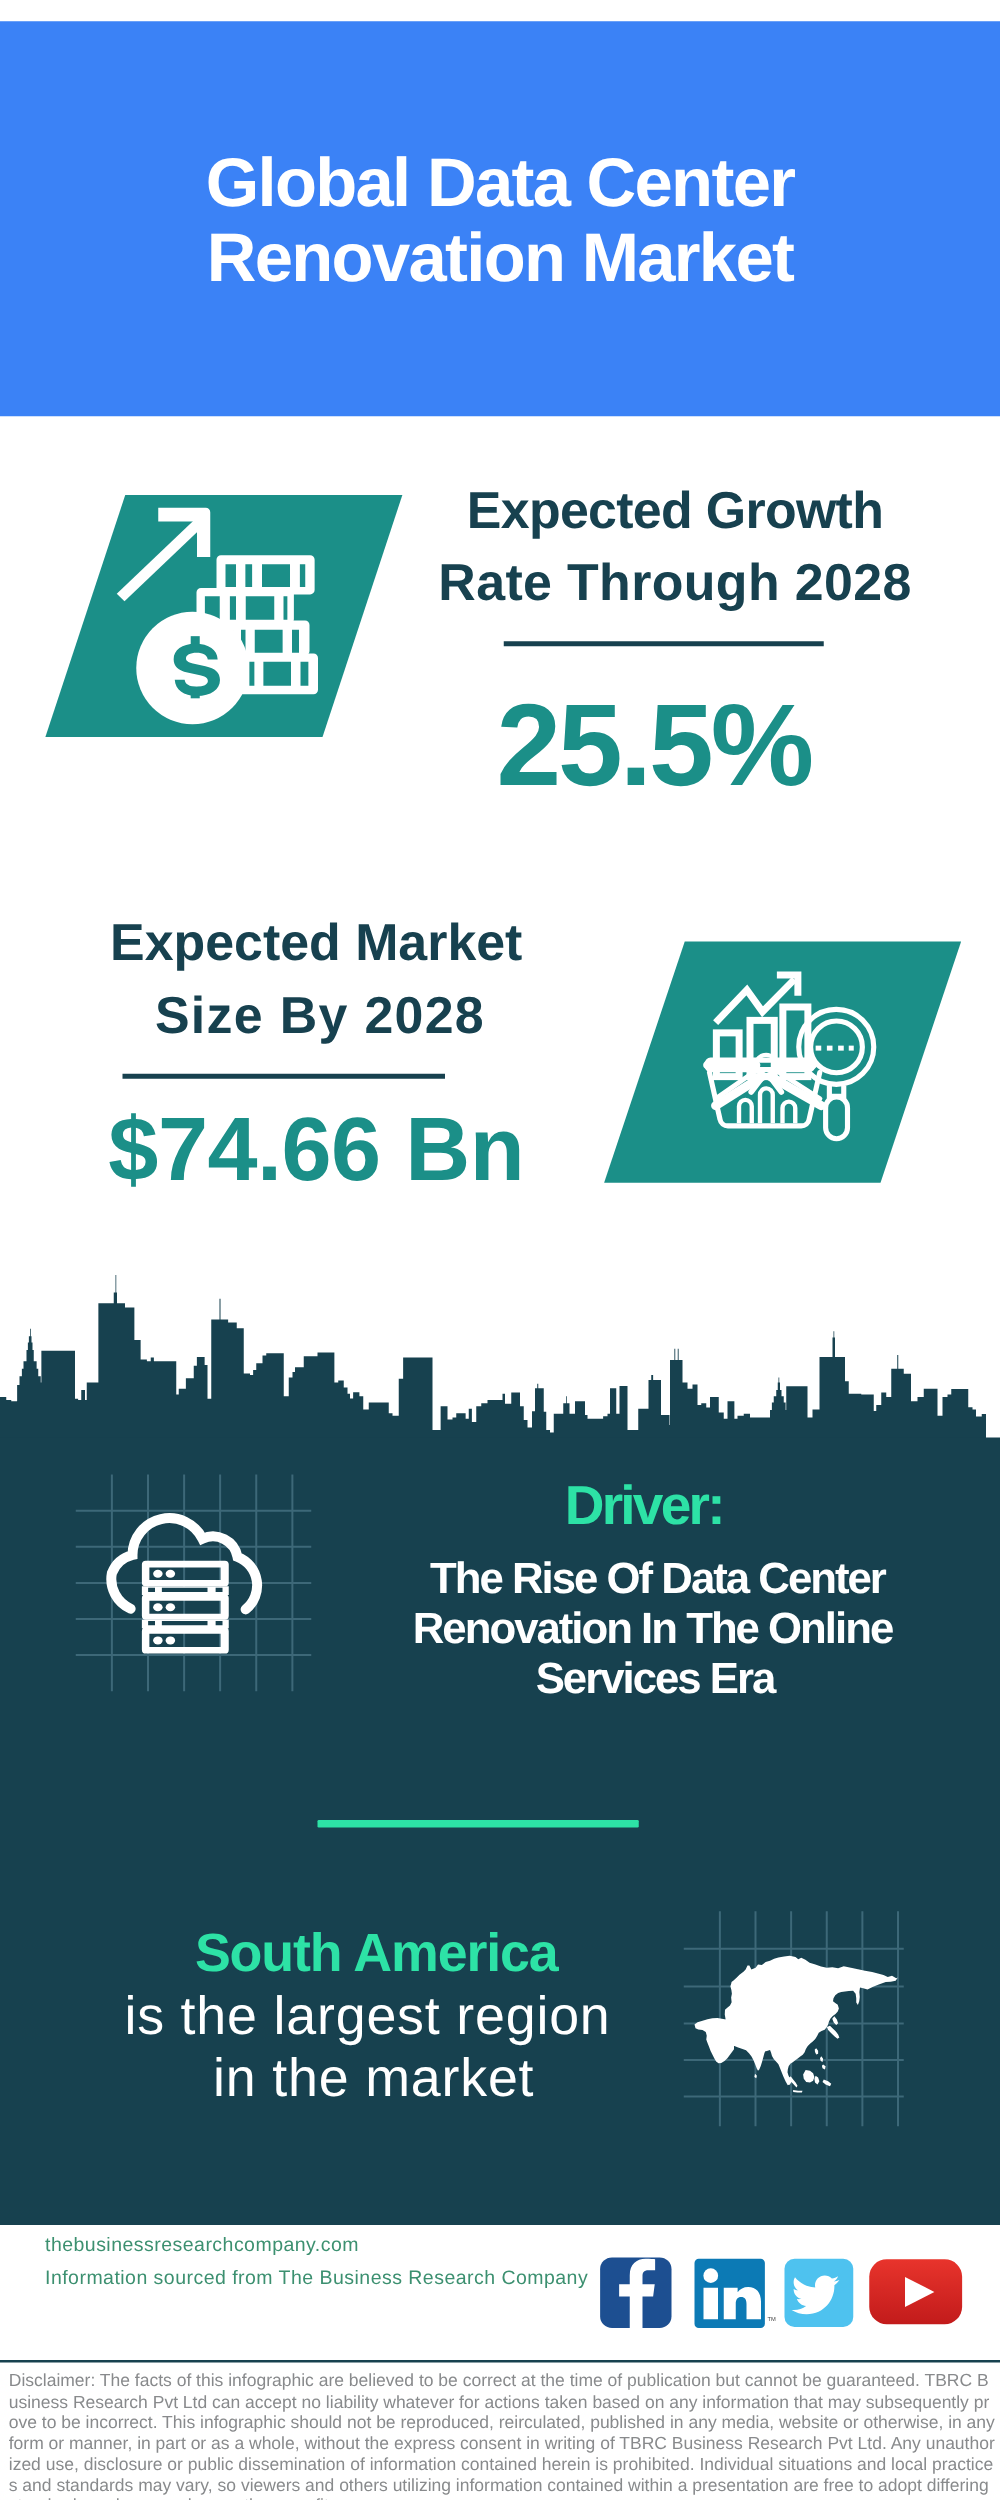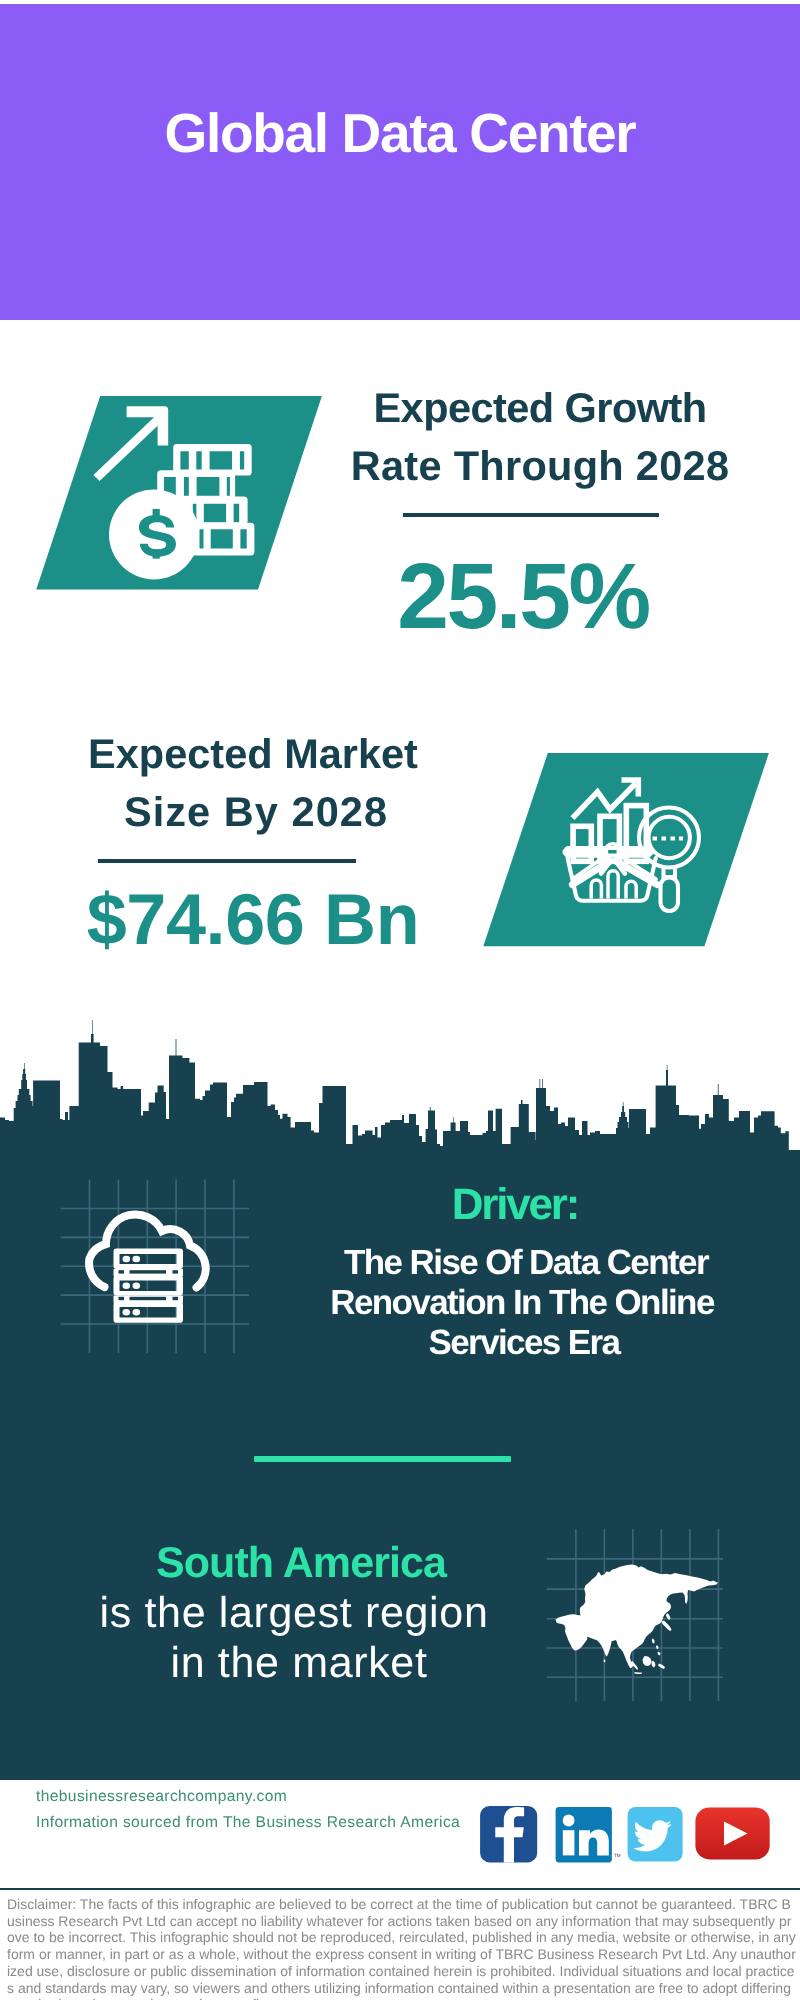--- a/index.html
+++ b/index.html
@@ -2,21 +2,21 @@
 <html><head>
 <meta charset="utf-8">
 <style>
   html,body{margin:0;padding:0;}
   body{width:800px;height:2000px;background:#ffffff;font-family:"Liberation Sans",sans-serif;
        -webkit-font-smoothing:antialiased;text-rendering:geometricPrecision;}
   .page{position:relative;width:800px;height:2000px;overflow:hidden;background:#fff;}
   .abs{position:absolute;}
 
   
-  .header{left:0;top:4px;width:800px;height:316px;background:#8b5cf6;}
+  .header{left:0;top:17px;width:800px;height:316px;background:#3b82f6;}
   .title{left:0;width:800px;text-align:center;color:#ffffff;font-weight:bold;
          font-size:55px;line-height:55px;letter-spacing:-1.35px;white-space:nowrap;}
 
   
   .statlabel{color:#17414f;font-weight:bold;font-size:41.5px;line-height:41.5px;
              letter-spacing:-0.55px;white-space:nowrap;text-align:center;}
   .rule{background:#17414f;height:4px;}
   .statvalue{color:#1b8f88;font-weight:bold;line-height:1;white-space:nowrap;text-align:center;}
 
   
@@ -36,20 +36,21 @@
   .disc{color:#888a8c;font-size:14px;line-height:16.7px;letter-spacing:0px;word-break:break-all;}
   .hairline{background:#17414f;height:2px;}
 </style>
 </head>
 <body>
 
 <div class="page">
 
   <div class="abs header">
     <div class="abs title" style="top:102px">Global Data Center</div>
+    <div class="abs title" style="top:162px">Renovation Market</div>
   </div>
 
   <svg class="abs" style="left:0px;top:380px;" width="340" height="220" viewBox="0 0 340 220">
     <polygon points="100.2,16 321.9,16 258,209.5 36.3,209.5" fill="#1b8f88"></polygon>
     <g fill="#ffffff">
       <path d="M 126.6 26.2 H 164.6 a 3.6 3.6 0 0 1 3.6 3.6 V 65.6 H 157.6 V 37.2 H 126.6 Z"></path>
       <path d="M 160.6 31.0 L 166.8 37.0 L 99.6 101.0 L 93.4 95.0 Z"></path>
     </g>
     <g fill="#ffffff">
 
@@ -219,21 +220,21 @@
       <path d="M 173.4 14.0 V 186"></path>
       <path d="M 2.0 43.9 H 178"></path>
       <path d="M 2.0 74.1 H 178"></path>
       <path d="M 2.0 103.8 H 178"></path>
       <path d="M 2.0 133.0 H 178"></path>
       <path d="M 2.0 162.2 H 178"></path>
     </g>
     <path fill="#ffffff" fill-rule="nonzero" d="M 40.2,70.5 L 41.8,69.3 L 44.0,67.4 L 46.6,64.8 L 50.0,62.1 L 51.5,60.6 L 53.0,57.3 L 54.5,57.4 L 56.1,60.5 L 59.5,59.2 L 61.4,56.5 L 64.5,57.0 L 67.5,54.6 L 71.0,53.5 L 74.3,51.9 L 77.7,51.0 L 82.3,50.1 L 86.8,49.6 L 91.4,50.5 L 93.6,52.4 L 96.0,51.2 L 99.3,52.8 L 102.7,55.1 L 107.3,56.5 L 111.8,58.1 L 116.4,59.2 L 120.9,58.7 L 125.5,59.6 L 130.0,58.0 L 135.7,59.2 L 141.4,60.3 L 147.0,61.5 L 152.7,62.6 L 157.3,63.7 L 161.8,64.9 L 165.2,66.5 L 168.6,65.6 L 172.0,67.5 L 173.3,67.0 L 171.5,69.6 L 167.5,70.3 L 163.6,70.5 L 158.0,72.5 L 153.0,74.5 L 149.0,76.5 L 145.5,75.5 L 143.0,75.0 L 142.5,78.5 L 142.8,82.5 L 142.4,86.0 L 141.3,89.0 L 140.0,87.0 L 140.0,83.5 L 139.5,80.0 L 137.5,77.5 L 134.0,77.8 L 131.0,78.2 L 128.0,78.5 L 125.5,79.4 L 123.2,81.2 L 121.8,83.5 L 121.4,86.0 L 123.2,87.4 L 125.2,88.8 L 126.1,91.7 L 125.2,94.2 L 123.4,96.2 L 121.2,97.7 L 119.4,99.7 L 118.2,102.2 L 117.4,104.7 L 116.2,107.0 L 114.7,108.7 L 112.2,109.7 L 110.0,111.2 L 108.7,113.7 L 107.2,116.2 L 105.2,118.2 L 103.2,119.7 L 101.2,121.7 L 99.7,124.2 L 98.7,126.7 L 97.2,128.7 L 95.2,130.2 L 93.2,131.7 L 91.2,133.2 L 89.2,134.7 L 87.5,135.7 L 86.0,137.7 L 85.3,140.2 L 85.0,142.7 L 85.7,145.2 L 87.0,147.7 L 88.0,150.7 L 86.8,152.7 L 85.2,151.2 L 83.8,148.7 L 82.6,146.2 L 81.4,143.7 L 80.2,141.2 L 79.0,138.7 L 77.6,136.2 L 75.8,134.2 L 74.0,132.2 L 72.6,129.7 L 71.8,127.0 L 71.0,125.0 L 68.5,125.8 L 65.0,126.5 L 61.0,126.8 L 57.0,126.5 L 53.0,125.5 L 49.0,124.2 L 45.5,123.0 L 42.0,121.6 L 39.4,119.5 L 37.8,117.0 L 36.8,114.0 L 36.0,110.5 L 35.6,107.0 L 35.6,103.5 L 35.4,100.0 L 34.8,96.5 L 35.0,92.8 L 36.8,91.2 L 39.0,89.3 L 40.3,86.7 L 39.9,83.0 L 40.5,80.0 L 40.1,77.0 L 39.3,74.0 L 40.1,71.3 Z M 41.2,118.2 L 42.2,121.0 L 42.2,124.4 L 40.6,126.6 L 38.8,128.9 L 36.9,131.5 L 34.6,133.8 L 32.0,135.3 L 29.8,135.6 L 27.9,134.1 L 26.4,131.5 L 24.9,128.5 L 23.4,125.5 L 22.3,122.5 L 21.1,119.5 L 20.0,116.5 L 20.4,113.5 L 19.6,110.5 L 17.0,109.0 L 13.6,108.6 L 11.4,107.5 L 10.6,104.5 L 13.0,102.8 L 17.0,101.5 L 21.0,100.4 L 24.9,99.6 L 29.0,99.3 L 32.5,100.0 L 35.8,100.6 L 37.0,103.5 L 37.4,107.0 L 37.6,111.0 L 38.6,114.5 Z M 45.0,120.0 L 69.0,120.0 L 68.0,124.0 L 66.5,127.5 L 65.6,131.0 L 64.6,134.5 L 63.6,137.8 L 62.4,140.6 L 61.4,141.6 L 60.4,139.8 L 59.2,136.5 L 57.8,133.2 L 56.2,130.2 L 54.2,127.5 L 51.8,125.2 L 49.0,123.2 L 46.6,121.8 Z M 72.5,125.0 L 76.5,125.0 L 78.0,129.5 L 79.5,133.5 L 81.0,137.5 L 82.5,141.5 L 84.0,145.5 L 85.5,149.5 L 86.6,152.6 L 85.2,153.2 L 83.4,150.0 L 81.6,146.0 L 80.0,142.0 L 78.4,138.0 L 76.7,134.0 L 74.8,130.5 L 72.8,127.5 Z M 122.5,98.0 L 124.5,100.5 L 125.5,103.5 L 124.0,105.0 L 122.0,103.0 L 120.8,100.0 Z M 119.0,105.5 L 121.0,107.5 L 123.5,110.0 L 125.5,112.5 L 126.5,115.0 L 125.0,116.0 L 122.5,114.0 L 120.0,111.5 L 117.5,109.0 L 116.5,106.5 Z M 108.0,123.5 L 109.5,125.5 L 109.5,128.0 L 108.0,128.5 L 107.0,126.5 L 106.8,124.5 Z M 112.0,130.0 L 113.5,132.0 L 113.0,134.5 L 111.5,133.5 L 111.0,131.5 Z M 113.5,136.5 L 115.5,138.0 L 115.0,140.5 L 113.0,139.5 L 112.5,137.5 Z M 99.5,141.0 L 103.0,141.5 L 105.5,143.5 L 106.5,146.5 L 105.5,149.5 L 103.0,151.0 L 100.0,150.5 L 98.0,148.0 L 97.5,144.5 Z M 87.5,146.0 L 89.5,148.5 L 91.5,151.0 L 93.0,153.5 L 92.2,155.0 L 90.0,152.5 L 87.5,150.0 L 86.2,147.5 Z M 89.5,157.0 L 93.5,157.5 L 97.0,157.5 L 96.5,159.0 L 93.0,159.0 L 89.5,158.5 Z M 107.5,145.5 L 109.5,147.0 L 110.5,150.0 L 109.0,152.5 L 107.0,151.0 L 106.5,148.0 Z M 114.0,148.5 L 117.5,150.0 L 120.0,152.0 L 119.0,154.0 L 115.5,152.5 L 113.0,150.5 Z M 59.0,144.0 L 60.5,145.5 L 60.0,147.5 L 58.5,146.5 Z"></path>
   </svg>
 
-  <div class="abs srcline" style="left:36px;top:1814px">Information sourced from The Business Research America</div>
+  <div class="abs srcline" style="left:36px;top:1814px">Information sourced from The Business Research Company</div>
   <div class="abs srcline" style="left:36px;top:1788px">thebusinessresearchcompany.com</div>
 
   <svg class="abs" style="left:475px;top:1800px;" width="305" height="70" viewBox="0 0 305 70">
     <g>
       <rect x="5.1" y="5.9" width="57.1" height="56.5" rx="9.5" fill="#1d4f91"></rect>
       <path fill="#ffffff" d="M 39.0 62.4 V 37.2 h 8.5 l 1.3 -9.9 h -9.8 v -6.3 c 0 -2.8 0.8 -4.8 4.9 -4.8 h 5.2 v -8.8 c -0.9 -0.1 -4.0 -0.4 -7.6 -0.4 c -7.5 0 -12.7 4.6 -12.7 13.1 v 7.2 h -8.5 v 9.9 h 8.5 V 62.4 Z"></path>
     </g>
     <g>
       <rect x="80.6" y="7.0" width="56.3" height="55.4" rx="3.4" fill="#0c7ab5"></rect>
       <g fill="#ffffff">

